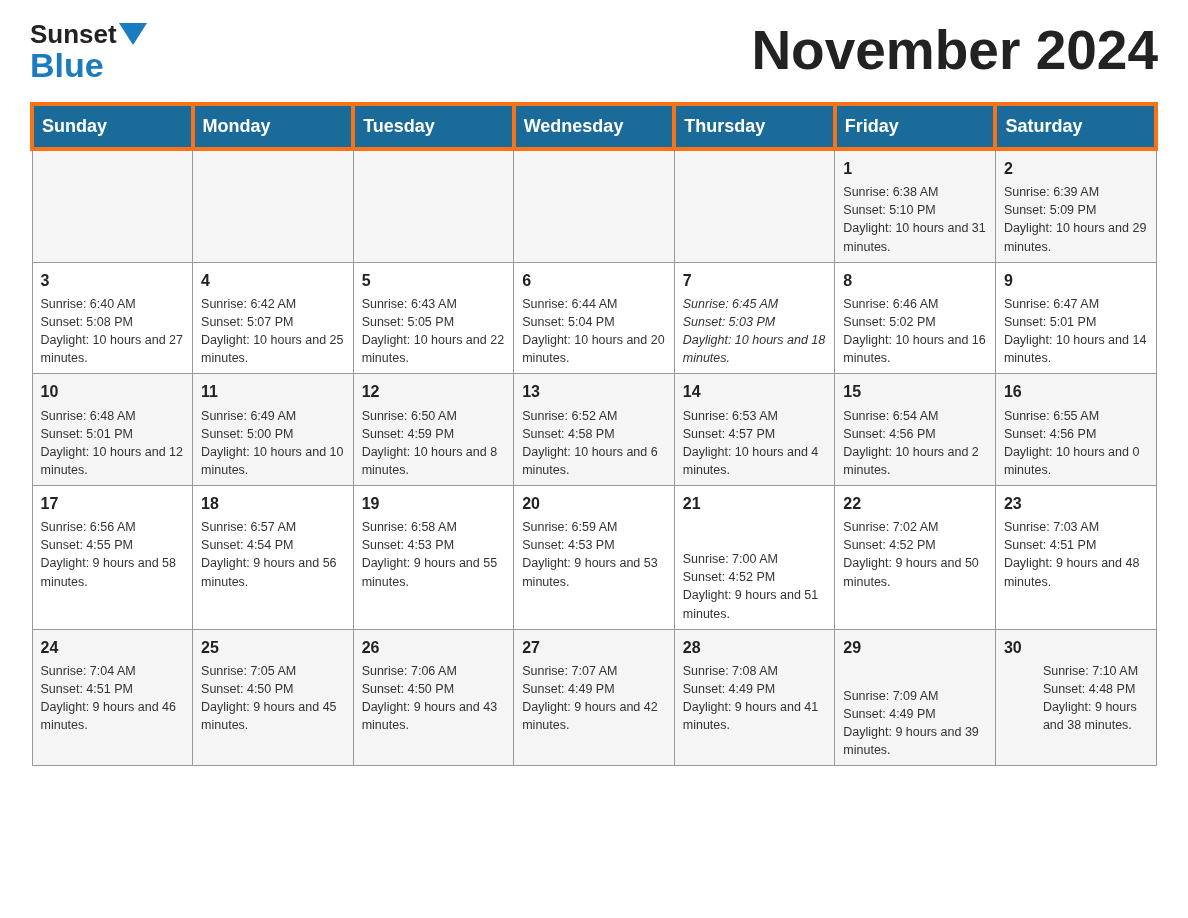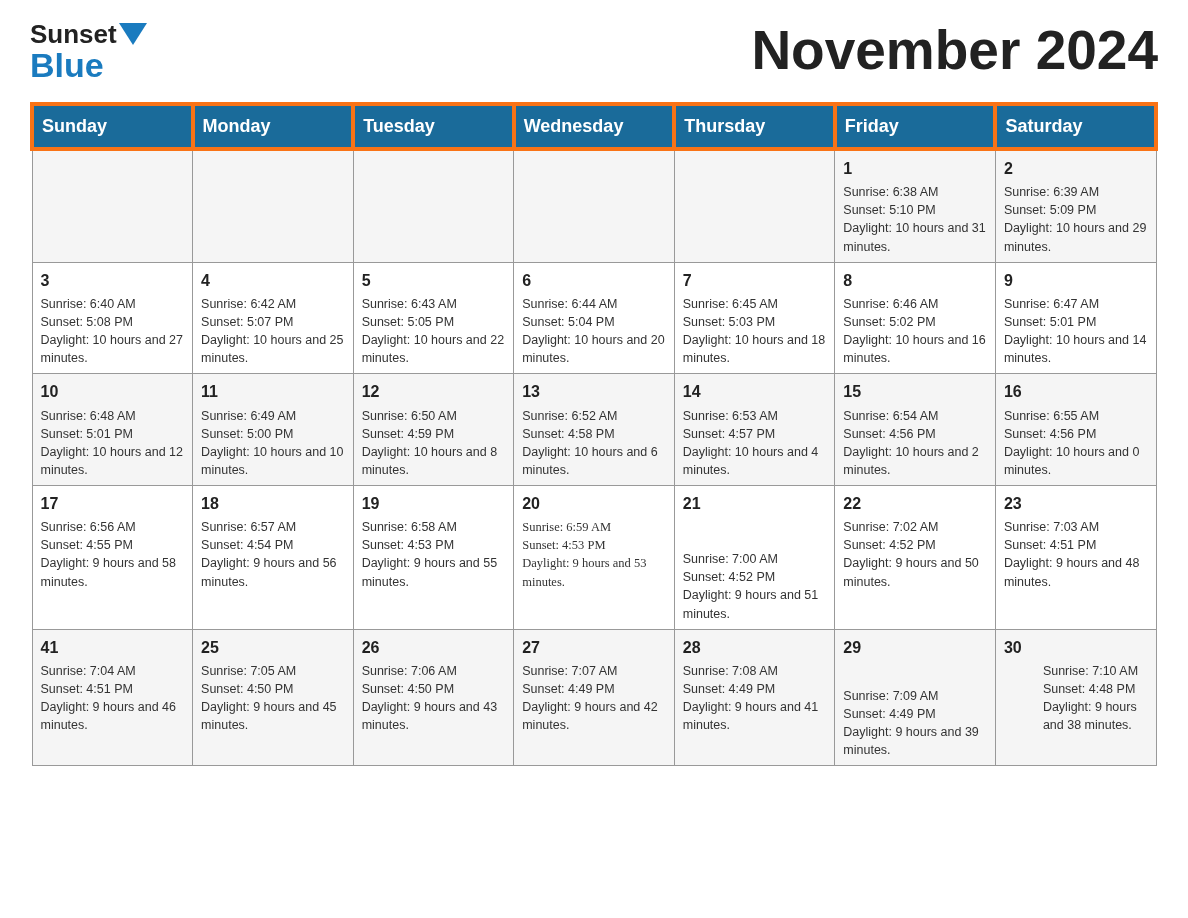--- a/index.html
+++ b/index.html
@@ -154,21 +154,21 @@
 Daylight: 10 hours and 22 minutes.</div>
         </td>
         <td>
           <span class="day-num">6</span>
           <div class="day-info" style="white-space: pre-line;">Sunrise: 6:44 AM
 Sunset: 5:04 PM
 Daylight: 10 hours and 20 minutes.</div>
         </td>
         <td>
           <span class="day-num">7</span>
-          <div class="day-info" style="white-space: pre-line;">Sunrise: 6:45 AM
+          <div class="day-info" style="white-space: pre-line; font-style: italic;">Sunrise: 6:45 AM
 Sunset: 5:03 PM
 Daylight: 10 hours and 18 minutes.</div>
         </td>
         <td>
           <span class="day-num">8</span>
           <div class="day-info" style="white-space: pre-line;">Sunrise: 6:46 AM
 Sunset: 5:02 PM
 Daylight: 10 hours and 16 minutes.</div>
         </td>
         <td>
@@ -236,21 +236,21 @@
 Daylight: 9 hours and 56 minutes.</div>
         </td>
         <td>
           <span class="day-num">19</span>
           <div class="day-info" style="white-space: pre-line;">Sunrise: 6:58 AM
 Sunset: 4:53 PM
 Daylight: 9 hours and 55 minutes.</div>
         </td>
         <td>
           <span class="day-num">20</span>
-          <div class="day-info" style="white-space: pre-line; font-family: Liberation Serif, serif;">Sunrise: 6:59 AM
+          <div class="day-info" style="white-space: pre-line;">Sunrise: 6:59 AM
 Sunset: 4:53 PM
 Daylight: 9 hours and 53 minutes.</div>
         </td>
         <td>
           <span class="day-num">21</span>
           <div class="day-info" style="white-space: pre-line; margin-top: 35px;">Sunrise: 7:00 AM
 Sunset: 4:52 PM
 Daylight: 9 hours and 51 minutes.</div>
         </td>
         <td>
@@ -261,21 +261,21 @@
         </td>
         <td>
           <span class="day-num">23</span>
           <div class="day-info" style="white-space: pre-line;">Sunrise: 7:03 AM
 Sunset: 4:51 PM
 Daylight: 9 hours and 48 minutes.</div>
         </td>
       </tr>
       <tr>
         <td>
-          <span class="day-num">41</span>
+          <span class="day-num">24</span>
           <div class="day-info" style="white-space: pre-line;">Sunrise: 7:04 AM
 Sunset: 4:51 PM
 Daylight: 9 hours and 46 minutes.</div>
         </td>
         <td>
           <span class="day-num">25</span>
           <div class="day-info" style="white-space: pre-line;">Sunrise: 7:05 AM
 Sunset: 4:50 PM
 Daylight: 9 hours and 45 minutes.</div>
         </td>

